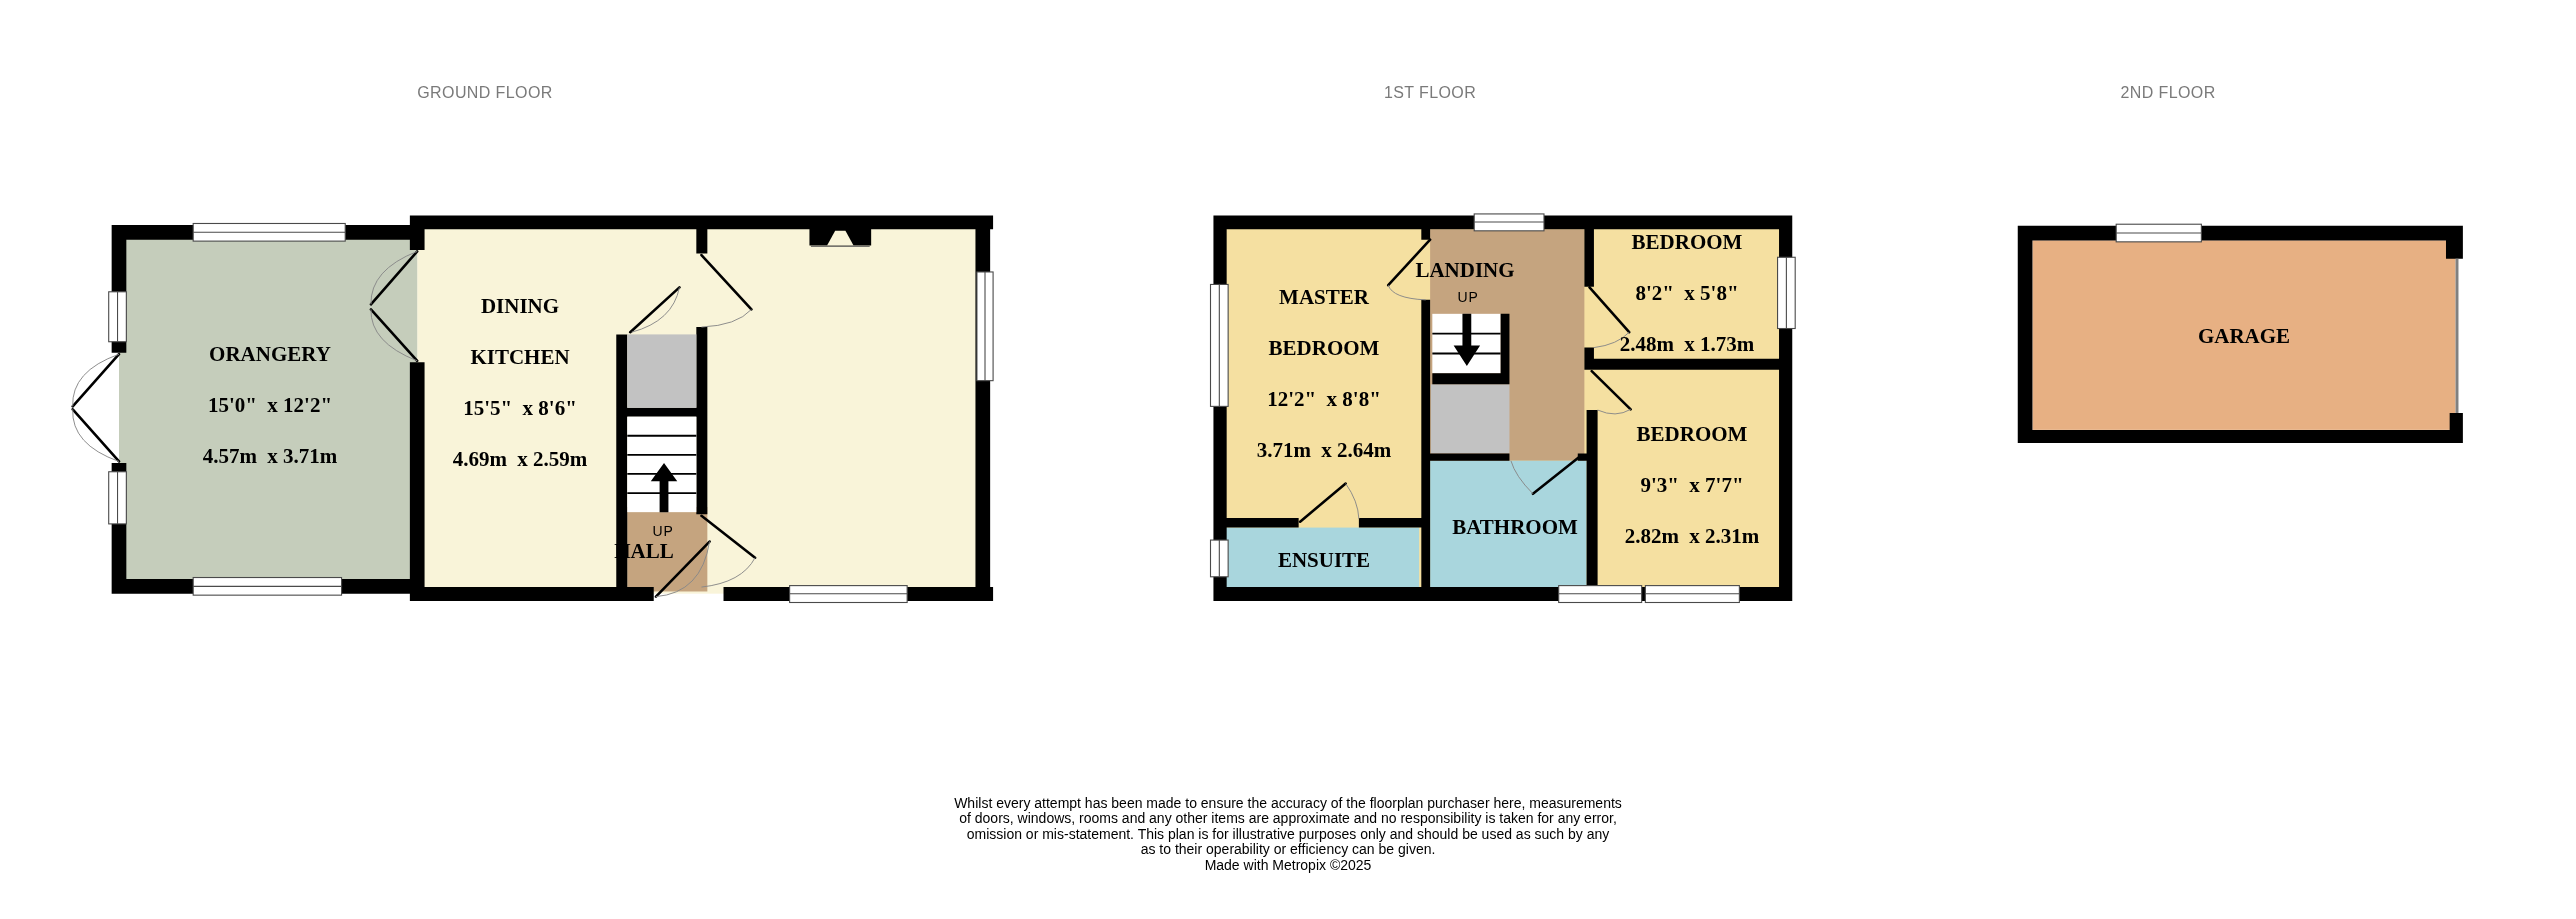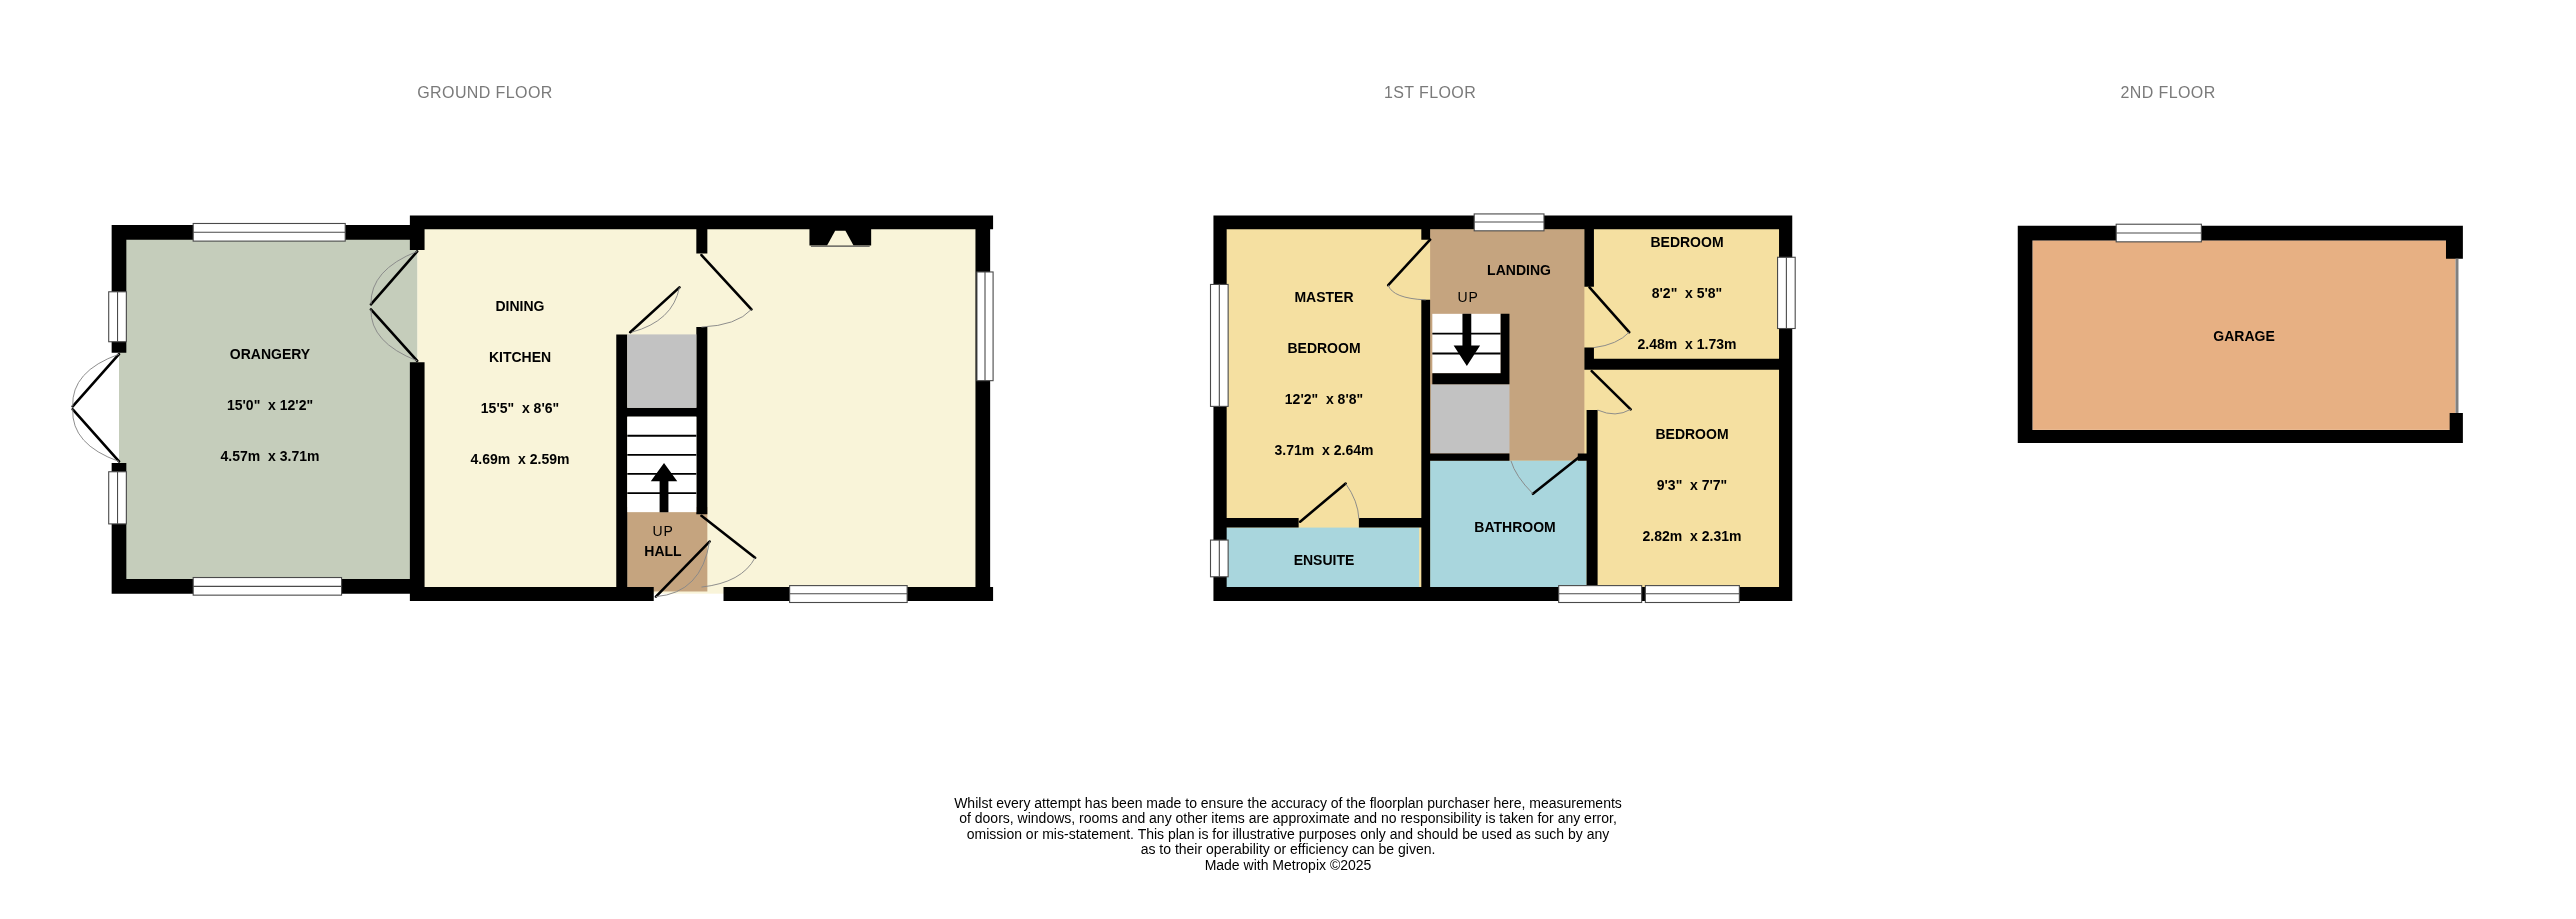--- a/index.html
+++ b/index.html
@@ -17,21 +17,21 @@
   .f-tan{fill:var(--c-tan);} .f-blue{fill:var(--c-blue);} .f-gray{fill:var(--c-gray_store);}
   .f-orange{fill:var(--c-garage_orange);} .f-white{fill:#ffffff;}
   .win{fill:#ffffff;stroke:var(--c-window_frame);stroke-width:1.5;}
   .winline{stroke:var(--c-window_frame);stroke-width:1.5;fill:none;}
   .leaf{stroke:#000;stroke-width:3.5;fill:none;stroke-linecap:round;}
   .arc{stroke:var(--c-door_arc);stroke-width:1.3;fill:none;}
   .tread{stroke:#000;stroke-width:2.5;}
   .hearth{stroke:var(--c-window_frame);stroke-width:1.5;}
   .gline{fill:var(--c-garage_door_line);}
   .floor-label{position:absolute;transform:translate(-50%,-50%);font-size:16px;color:var(--c-floor_label);letter-spacing:0.4px;white-space:nowrap;}
-  .room-label{position:absolute;transform:translate(-50%,-50%);text-align:center;font-weight:bold;font-size:14px;line-height:17px;color:var(--c-text);white-space:pre;}
+  .room-label{position:absolute;transform:translate(-50%,-50%);text-align:center;font-weight:bold;font-size:21px;line-height:17px;color:var(--c-text);white-space:pre;font-family:Liberation Serif, serif;}
   .up-label{position:absolute;transform:translate(-50%,-50%);font-size:14px;font-weight:400;letter-spacing:0.7px;color:var(--c-text);}
   .disclaimer{position:absolute;left:1288px;top:796px;transform:translateX(-50%);text-align:center;font-size:14px;line-height:15.4px;color:var(--c-text);white-space:nowrap;}
 </style>
 </head>
 <body>
 
 <div id="canvas">
 
   <svg id="plan-svg" width="2576" height="920" viewBox="0 0 3507 1252">
 
@@ -179,31 +179,31 @@
     <div>15'0"  x 12'2"</div>
     <div>4.57m  x 3.71m</div>
   </div>
   <div class="room-label" style="left:520px;top:383px">
     <div>DINING</div>
     <div>KITCHEN</div>
     <div>15'5"  x 8'6"</div>
     <div>4.69m  x 2.59m</div>
   </div>
   <div class="up-label" style="left:663px;top:531px">UP</div>
-  <div class="room-label" style="left:663px;top:551px">
+  <div class="room-label" style="left:644px;top:551px">
     <div>HALL</div>
   </div>
 
   <div class="room-label" style="left:1324px;top:374px">
     <div>MASTER</div>
     <div>BEDROOM</div>
     <div>12'2"  x 8'8"</div>
     <div>3.71m  x 2.64m</div>
   </div>
-  <div class="room-label" style="left:1519px;top:270px">
+  <div class="room-label" style="left:1465px;top:270px">
     <div>LANDING</div>
   </div>
   <div class="up-label" style="left:1468px;top:297px">UP</div>
   <div class="room-label" style="left:1687px;top:293px">
     <div>BEDROOM</div>
     <div>8'2"  x 5'8"</div>
     <div>2.48m  x 1.73m</div>
   </div>
   <div class="room-label" style="left:1692px;top:485px">
     <div>BEDROOM</div>

